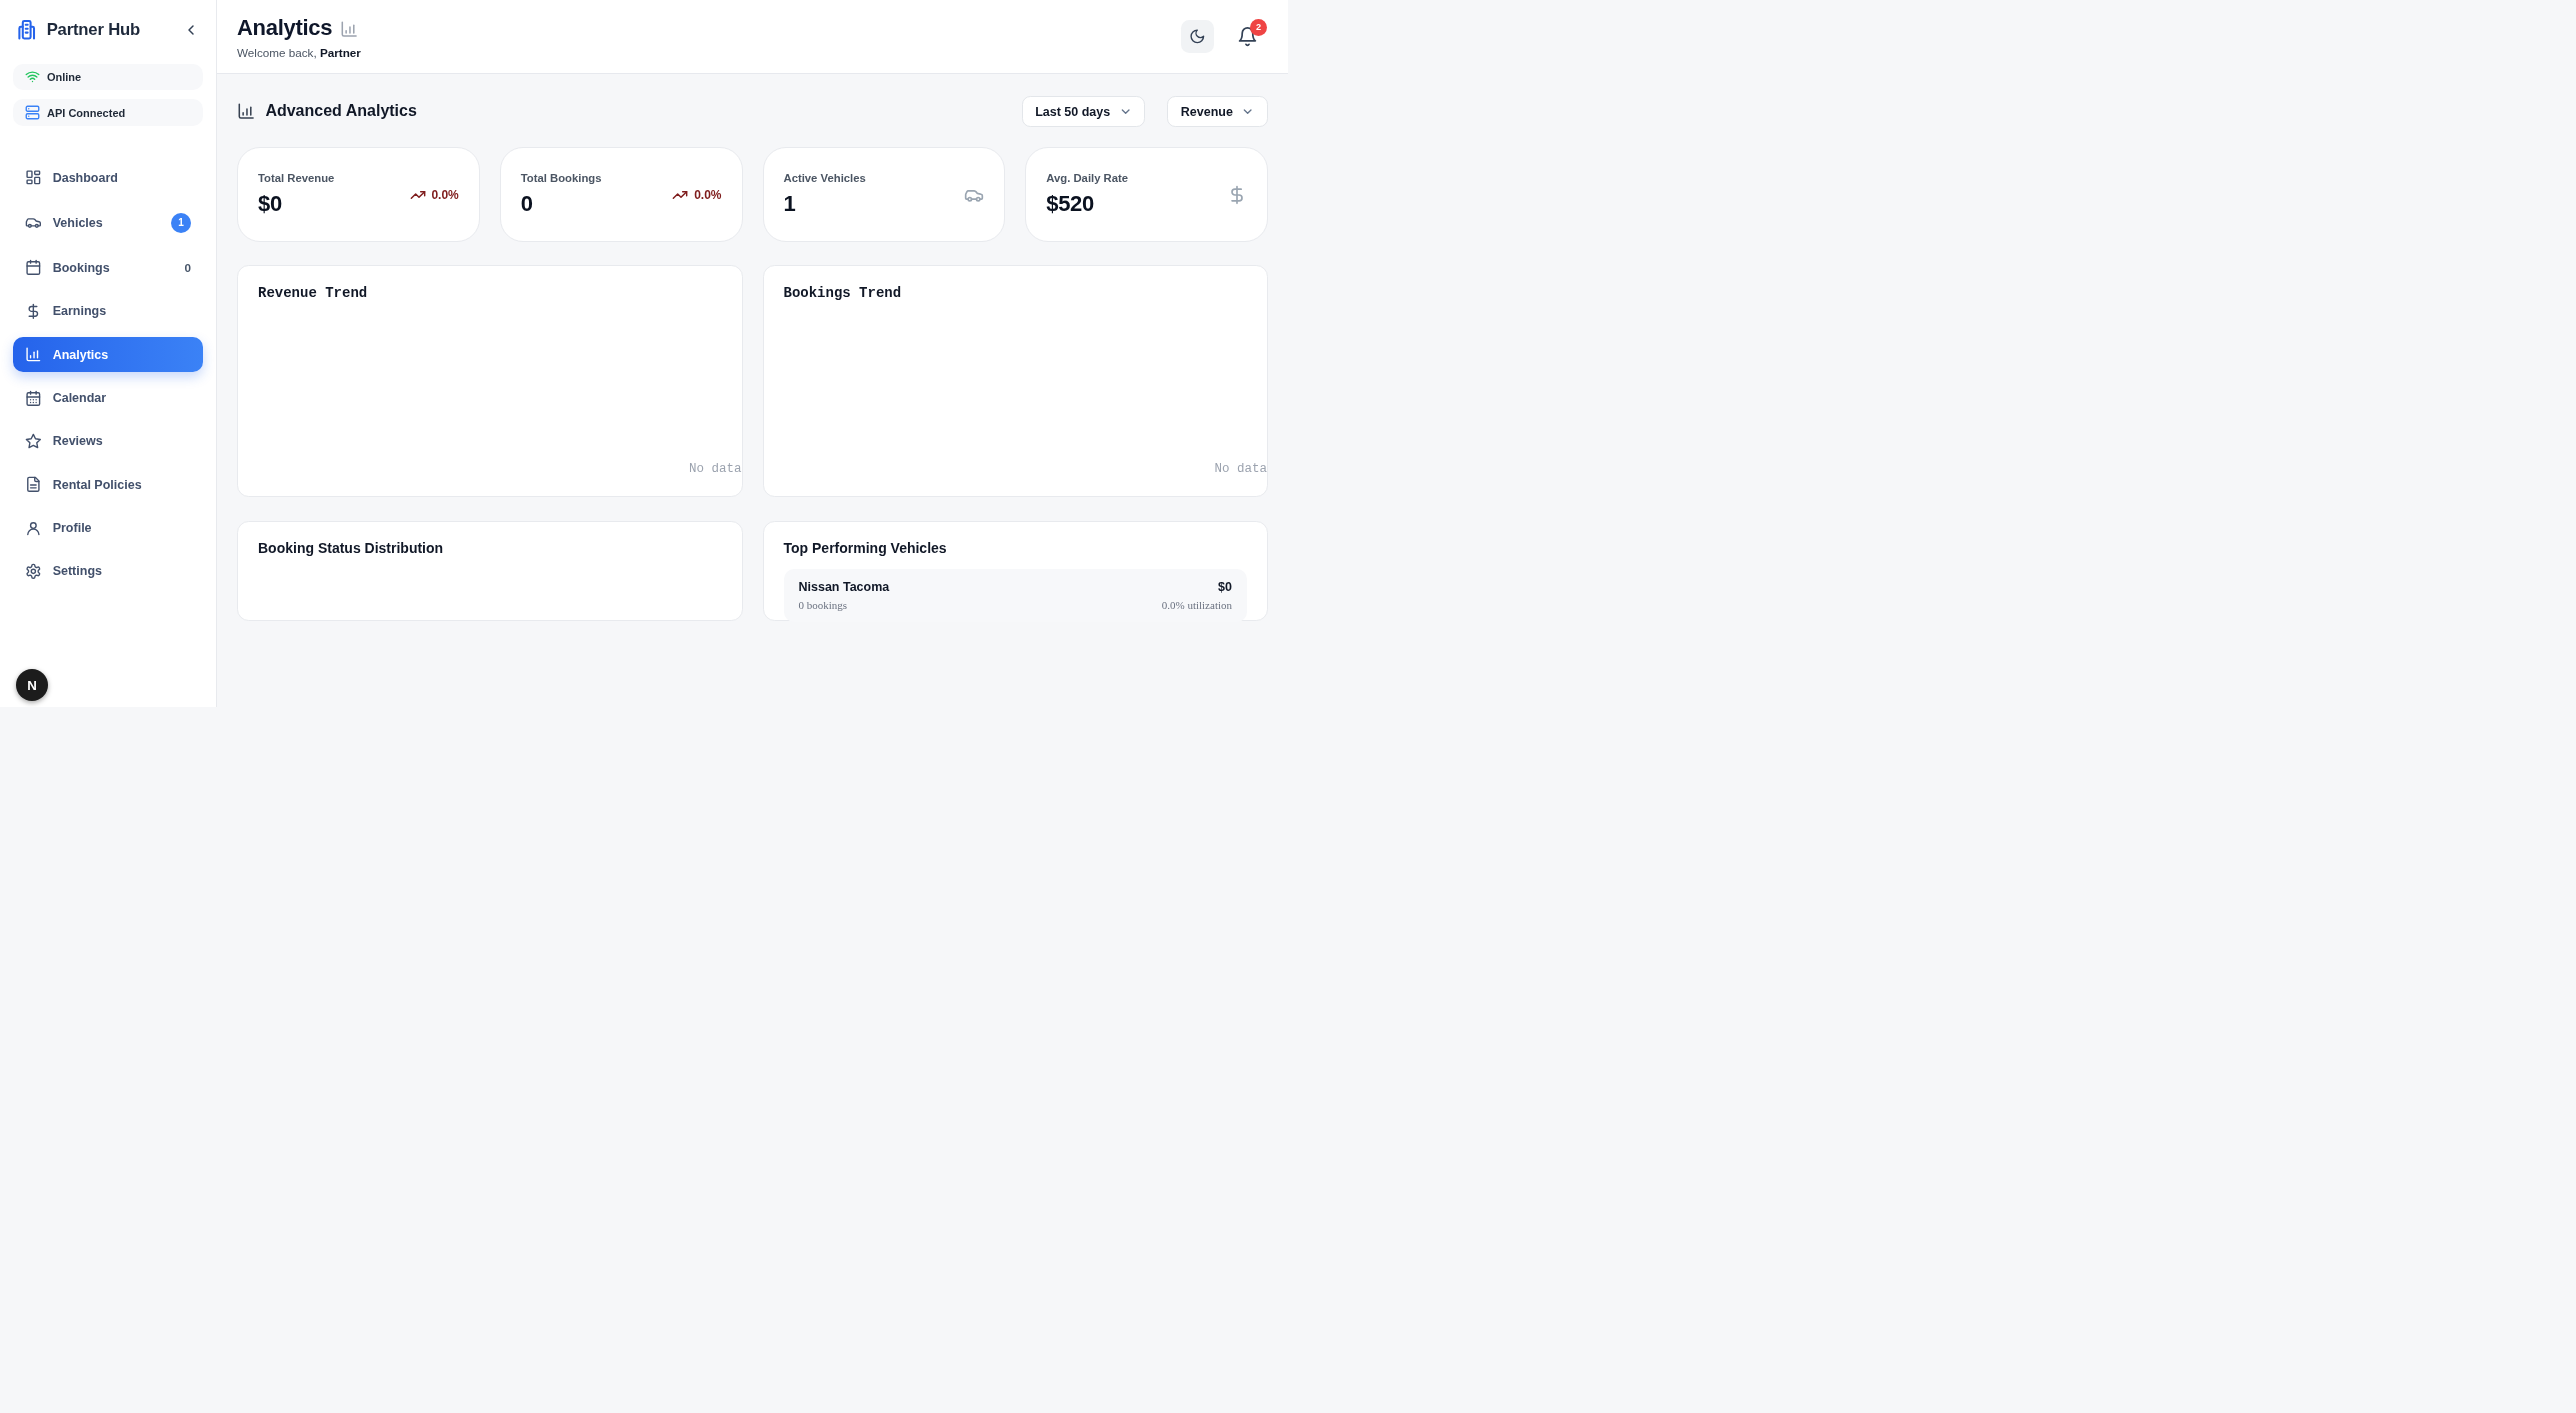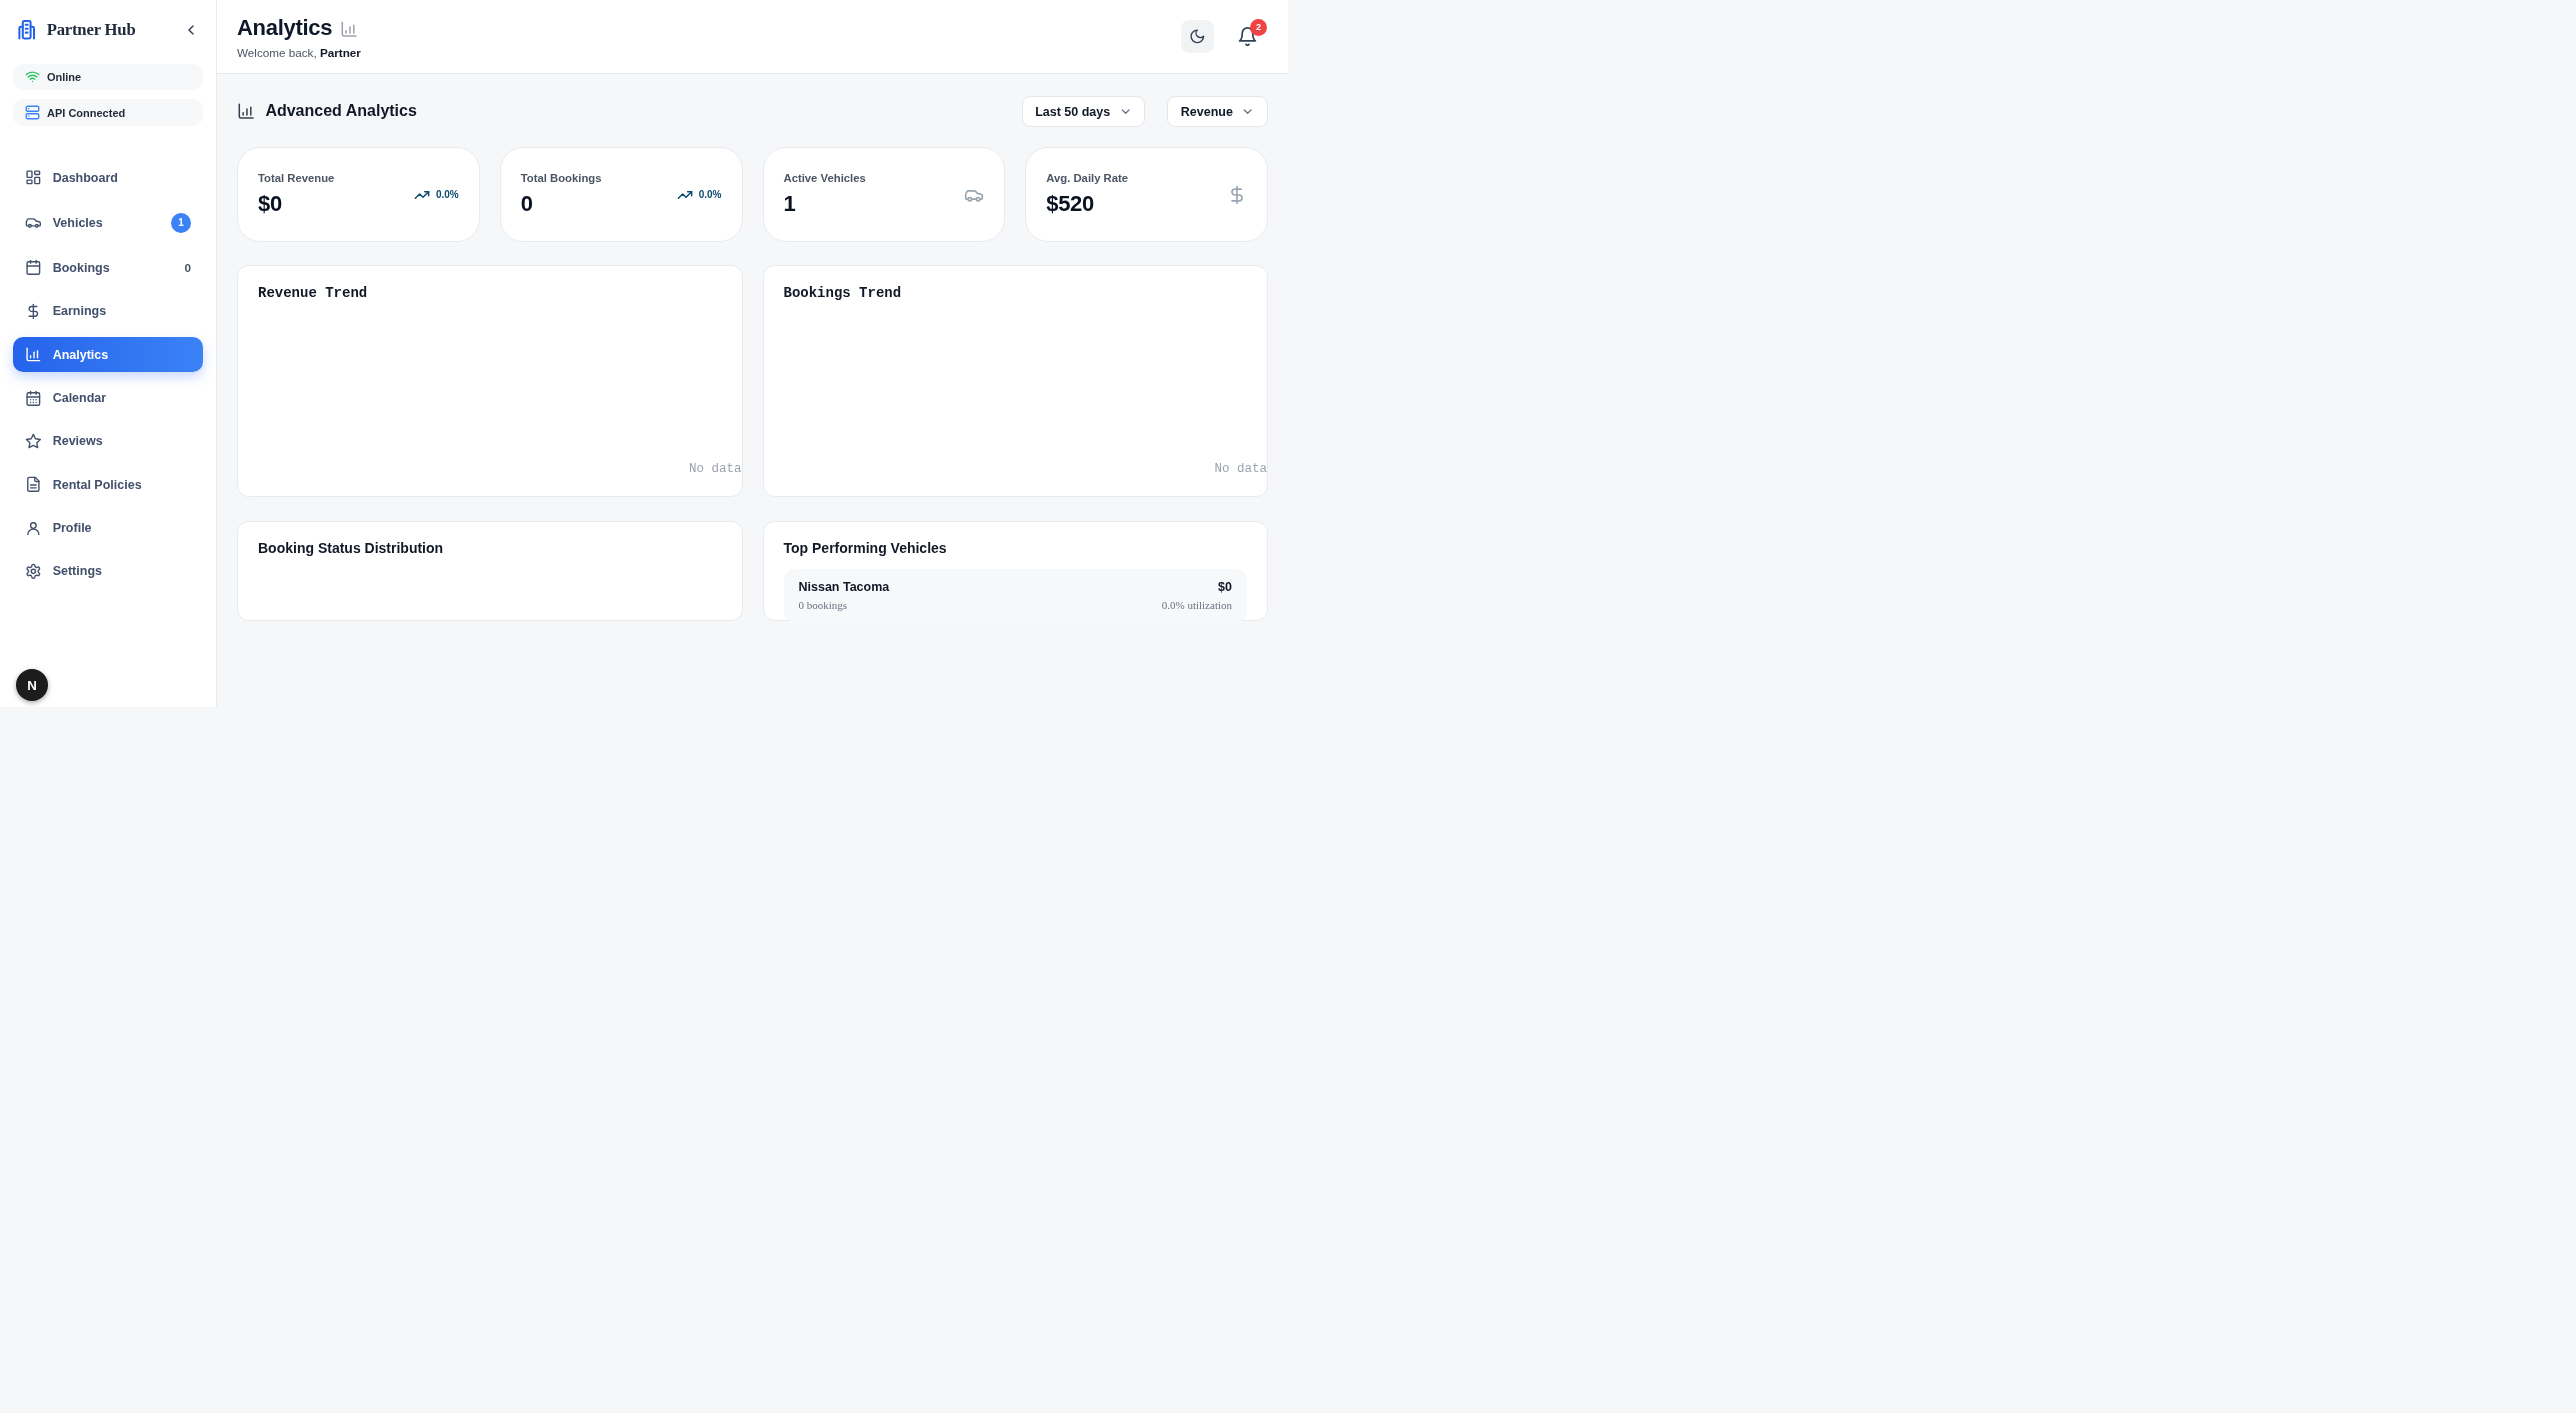--- a/index.html
+++ b/index.html
@@ -2,21 +2,21 @@
 <html style="font-size:13.3px"><head>
 <meta charset="utf-8">
 <style>
   * { margin:0; padding:0; box-sizing:border-box; }
   html,body { width:1288px; height:707px; overflow:hidden; }
   body { font-family:"Liberation Sans", sans-serif; background:#f6f7f9; display:flex; color:#0f172a; }
   svg { display:block; }
 
   
   .sidebar { width:217px; min-width:217px; background:#ffffff; border-right:0.8px solid #e8eaee; padding:13.3px; display:flex; flex-direction:column; position:relative; }
-  .logo-row { display:flex; align-items:center; gap:8.3px; margin:5px 1.7px 22px 1.7px;font-family:Liberation Serif, serif; }
+  .logo-row { display:flex; align-items:center; gap:8.3px; margin:5px 1.7px 22px 1.7px; }
   .logo-box { color:#2563eb; }
   .logo-text { font-size:16.7px; font-weight:800; color:#1e293b; letter-spacing:-0.2px; }
   .collapse-btn { margin-left:auto; background:none; border:none; color:#334155; cursor:pointer; padding:1.7px; }
   .status-pill { display:flex; align-items:center; gap:7px; background:#f7f8fa; border-radius:10px; padding:5.8px 11.7px; margin-bottom:9.2px; font-size:11px; font-weight:600; color:#1f2937; }
   .status-pill .icon-wifi { color:#22c55e; }
   .status-pill .icon-server { color:#3b82f6; }
   .nav { margin-top:25px; display:flex; flex-direction:column; }
   .nav-item { display:flex; align-items:center; gap:11px; padding:9.2px 11.7px; border-radius:10px; color:#42506b; font-size:12.5px; font-weight:600; cursor:pointer; margin-bottom:8.3px; }
   .nav-item .nicon { color:#42506b; }
   .nav-item.active { background:linear-gradient(90deg,#2563eb,#3b82f6); color:#ffffff; box-shadow:0 5px 11.7px rgba(37,99,235,.25); }
@@ -43,21 +43,21 @@
   .toolbar-heading { display:flex; align-items:center; gap:10px; font-size:16px; font-weight:700; color:#111827; }
   .toolbar-heading .hicon { color:#374151; }
   .toolbar-selects { display:flex; gap:22px; }
   .select-btn { display:flex; align-items:center; gap:8.3px; background:#fff; border:0.8px solid #e3e6ea; border-radius:8.3px; padding:7.5px 12.5px; font-size:12.5px; font-weight:600; color:#111827; cursor:pointer; font-family:inherit; }
   .select-btn .chev { color:#64748b; }
 
   .stats-grid { display:grid; grid-template-columns:repeat(4,1fr); gap:20px; margin-bottom:23.4px; }
   .stat-card { background:#fff; border:0.8px solid #e8eaee; border-radius:23px; padding:16.7px 20px; height:95px; display:flex; justify-content:space-between; align-items:center; }
   .stat-label { font-size:11.3px; font-weight:600; color:#4b5563; margin-bottom:6.7px; }
   .stat-value { font-size:22px; font-weight:800; color:#0b1220; letter-spacing:-0.3px; }
-  .stat-trend { display:flex; align-items:center; gap:5.8px; color:#0c4a6e; font-size:10px; font-weight:700; }
+  .stat-trend { display:flex; align-items:center; gap:5.8px; color:#7f1d1d; font-size:12px; font-weight:700; }
   .stat-icon { color:#9aa5b1; }
 
   .charts-grid { display:grid; grid-template-columns:repeat(2,1fr); gap:20px; margin-bottom:23.4px; }
   .chart-card { background:#fff; border:0.8px solid #e8eaee; border-radius:11.7px; height:232px; padding:18.4px 20px; position:relative;font-family:Liberation Mono, monospace; }
   .card-title { font-size:14px; font-weight:700; color:#111827; }
   .no-data { position:absolute; bottom:20px; left:0; right:0; text-align:right; color:#9ca3af; font-size:12.5px; }
 
   .bottom-grid { display:grid; grid-template-columns:repeat(2,1fr); gap:20px; }
   .bottom-card { background:#fff; border:0.8px solid #e8eaee; border-radius:11.7px; height:100px; padding:18.4px 20px; }
   .vehicle-row { margin-top:13.3px; background:#f7f8fa; border-radius:10px; padding:11px 15px; display:flex; justify-content:space-between; align-items:center; }

